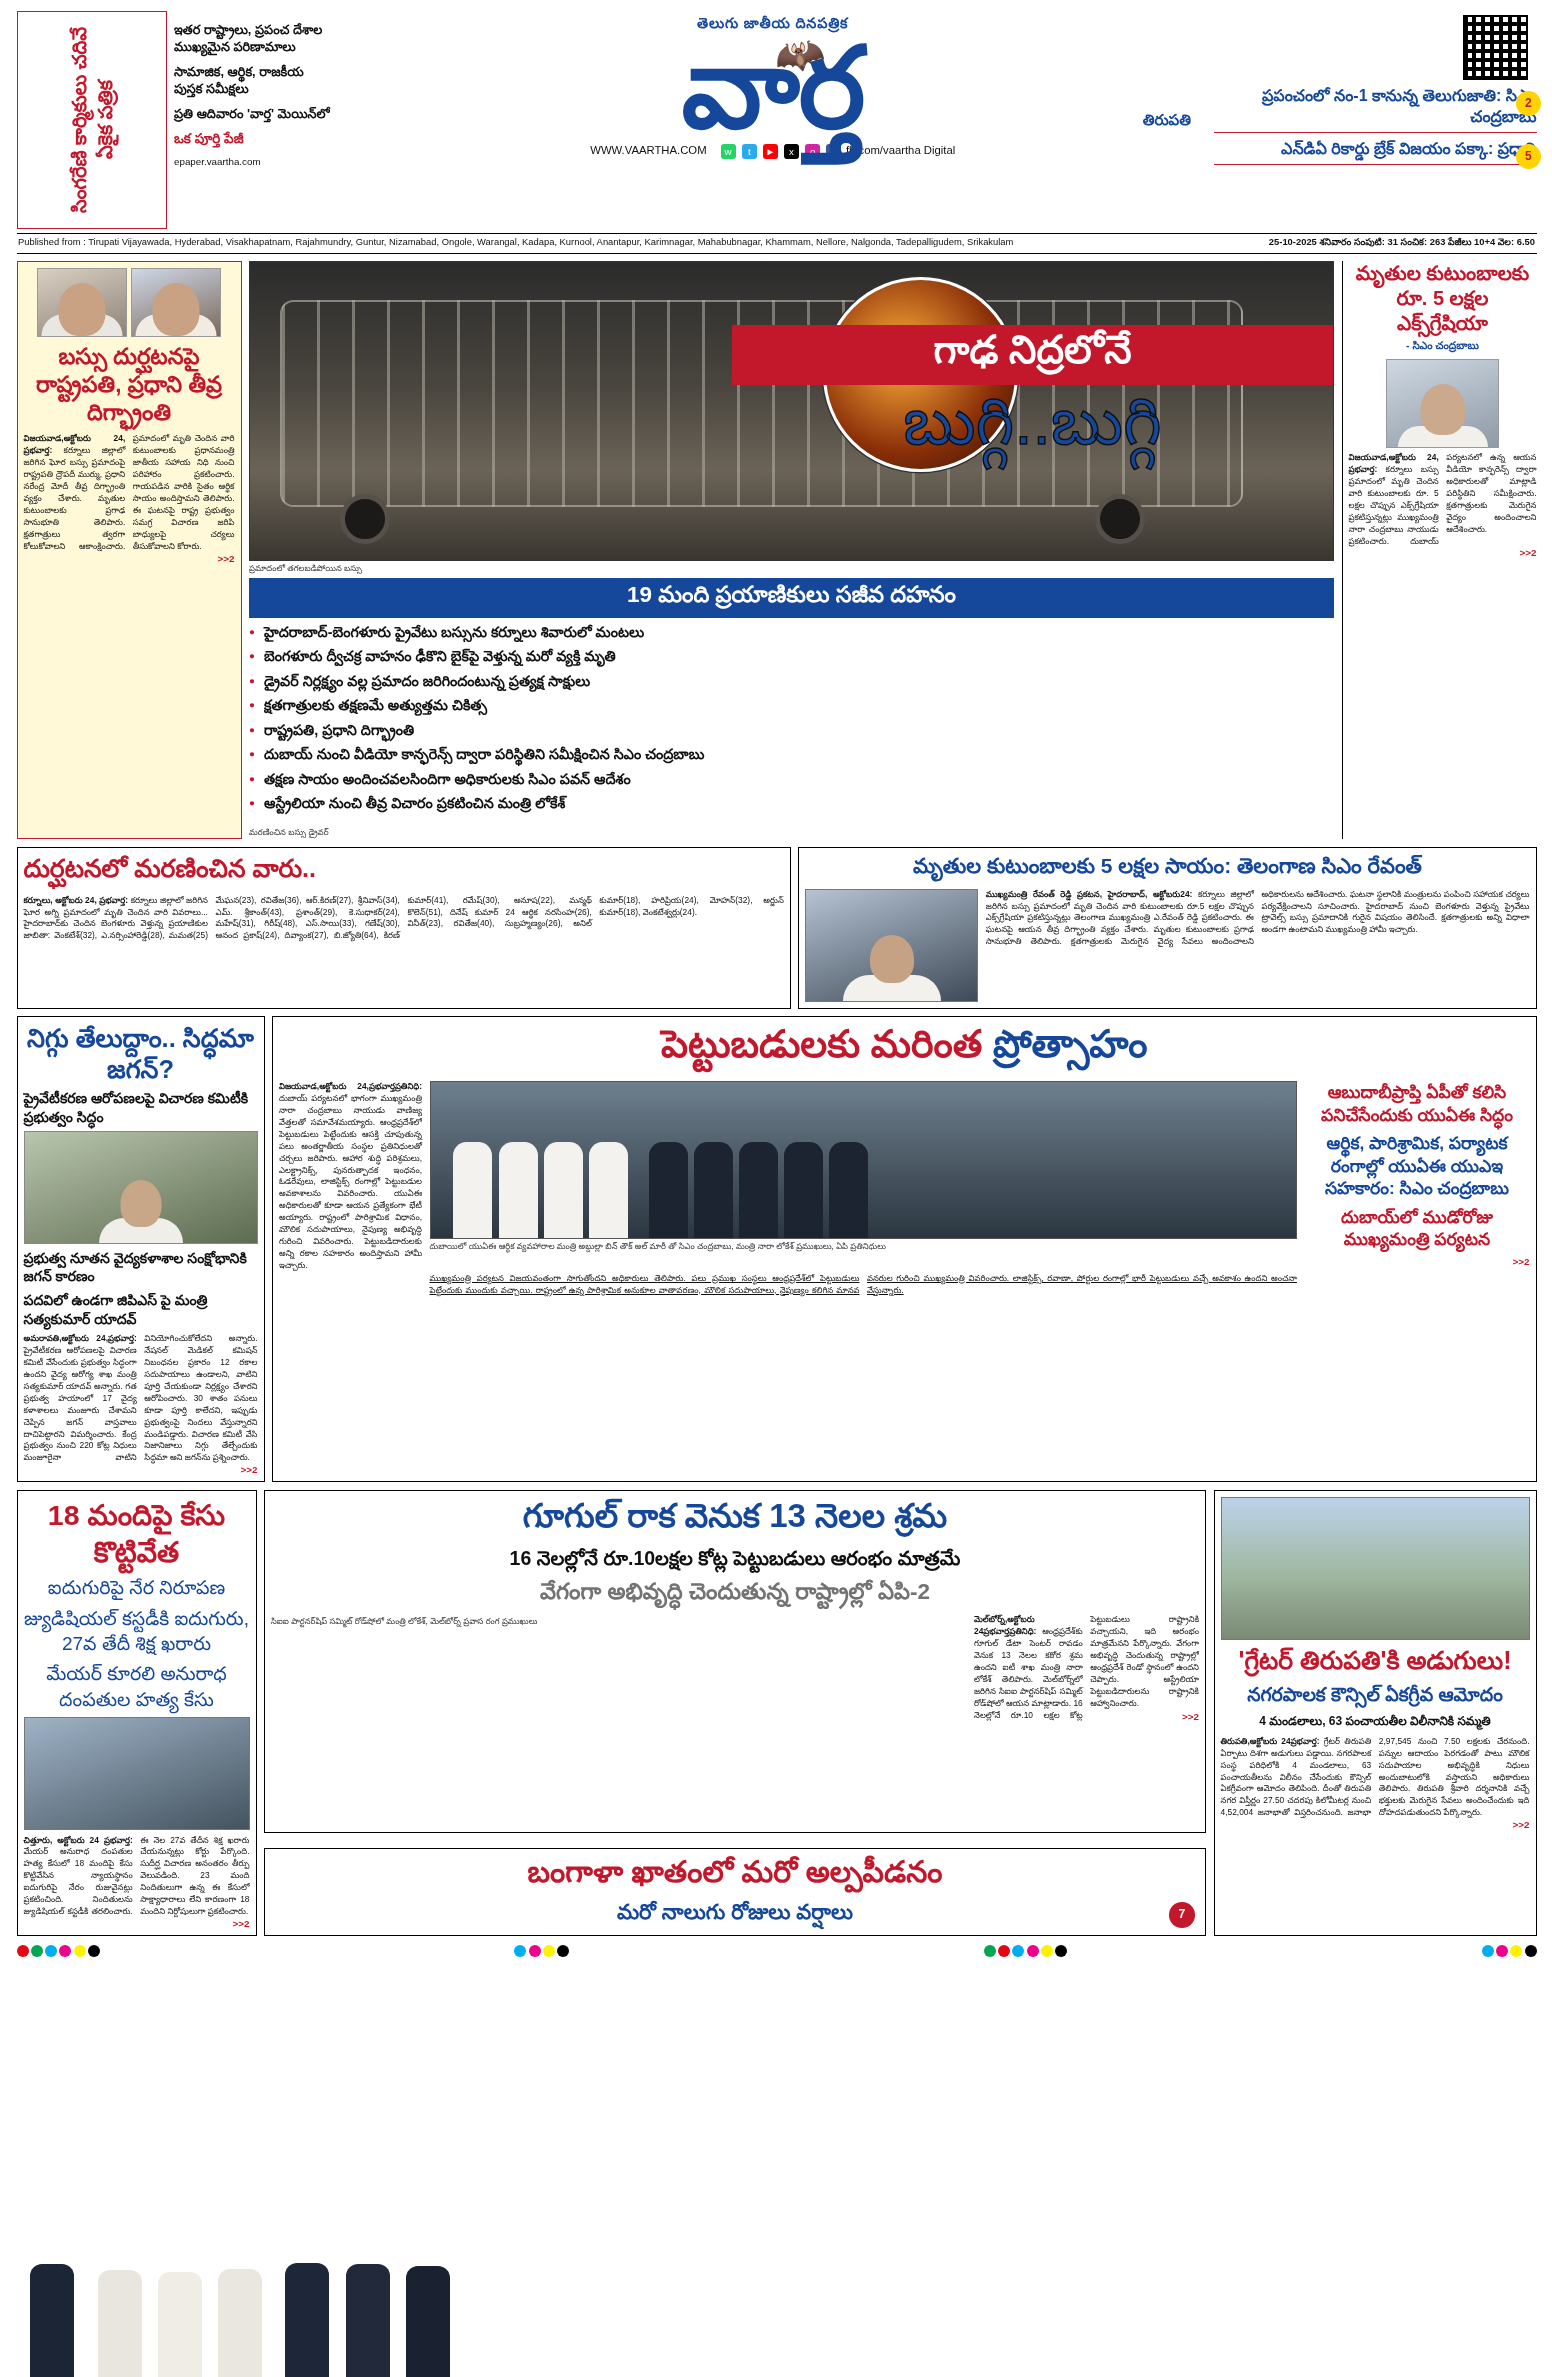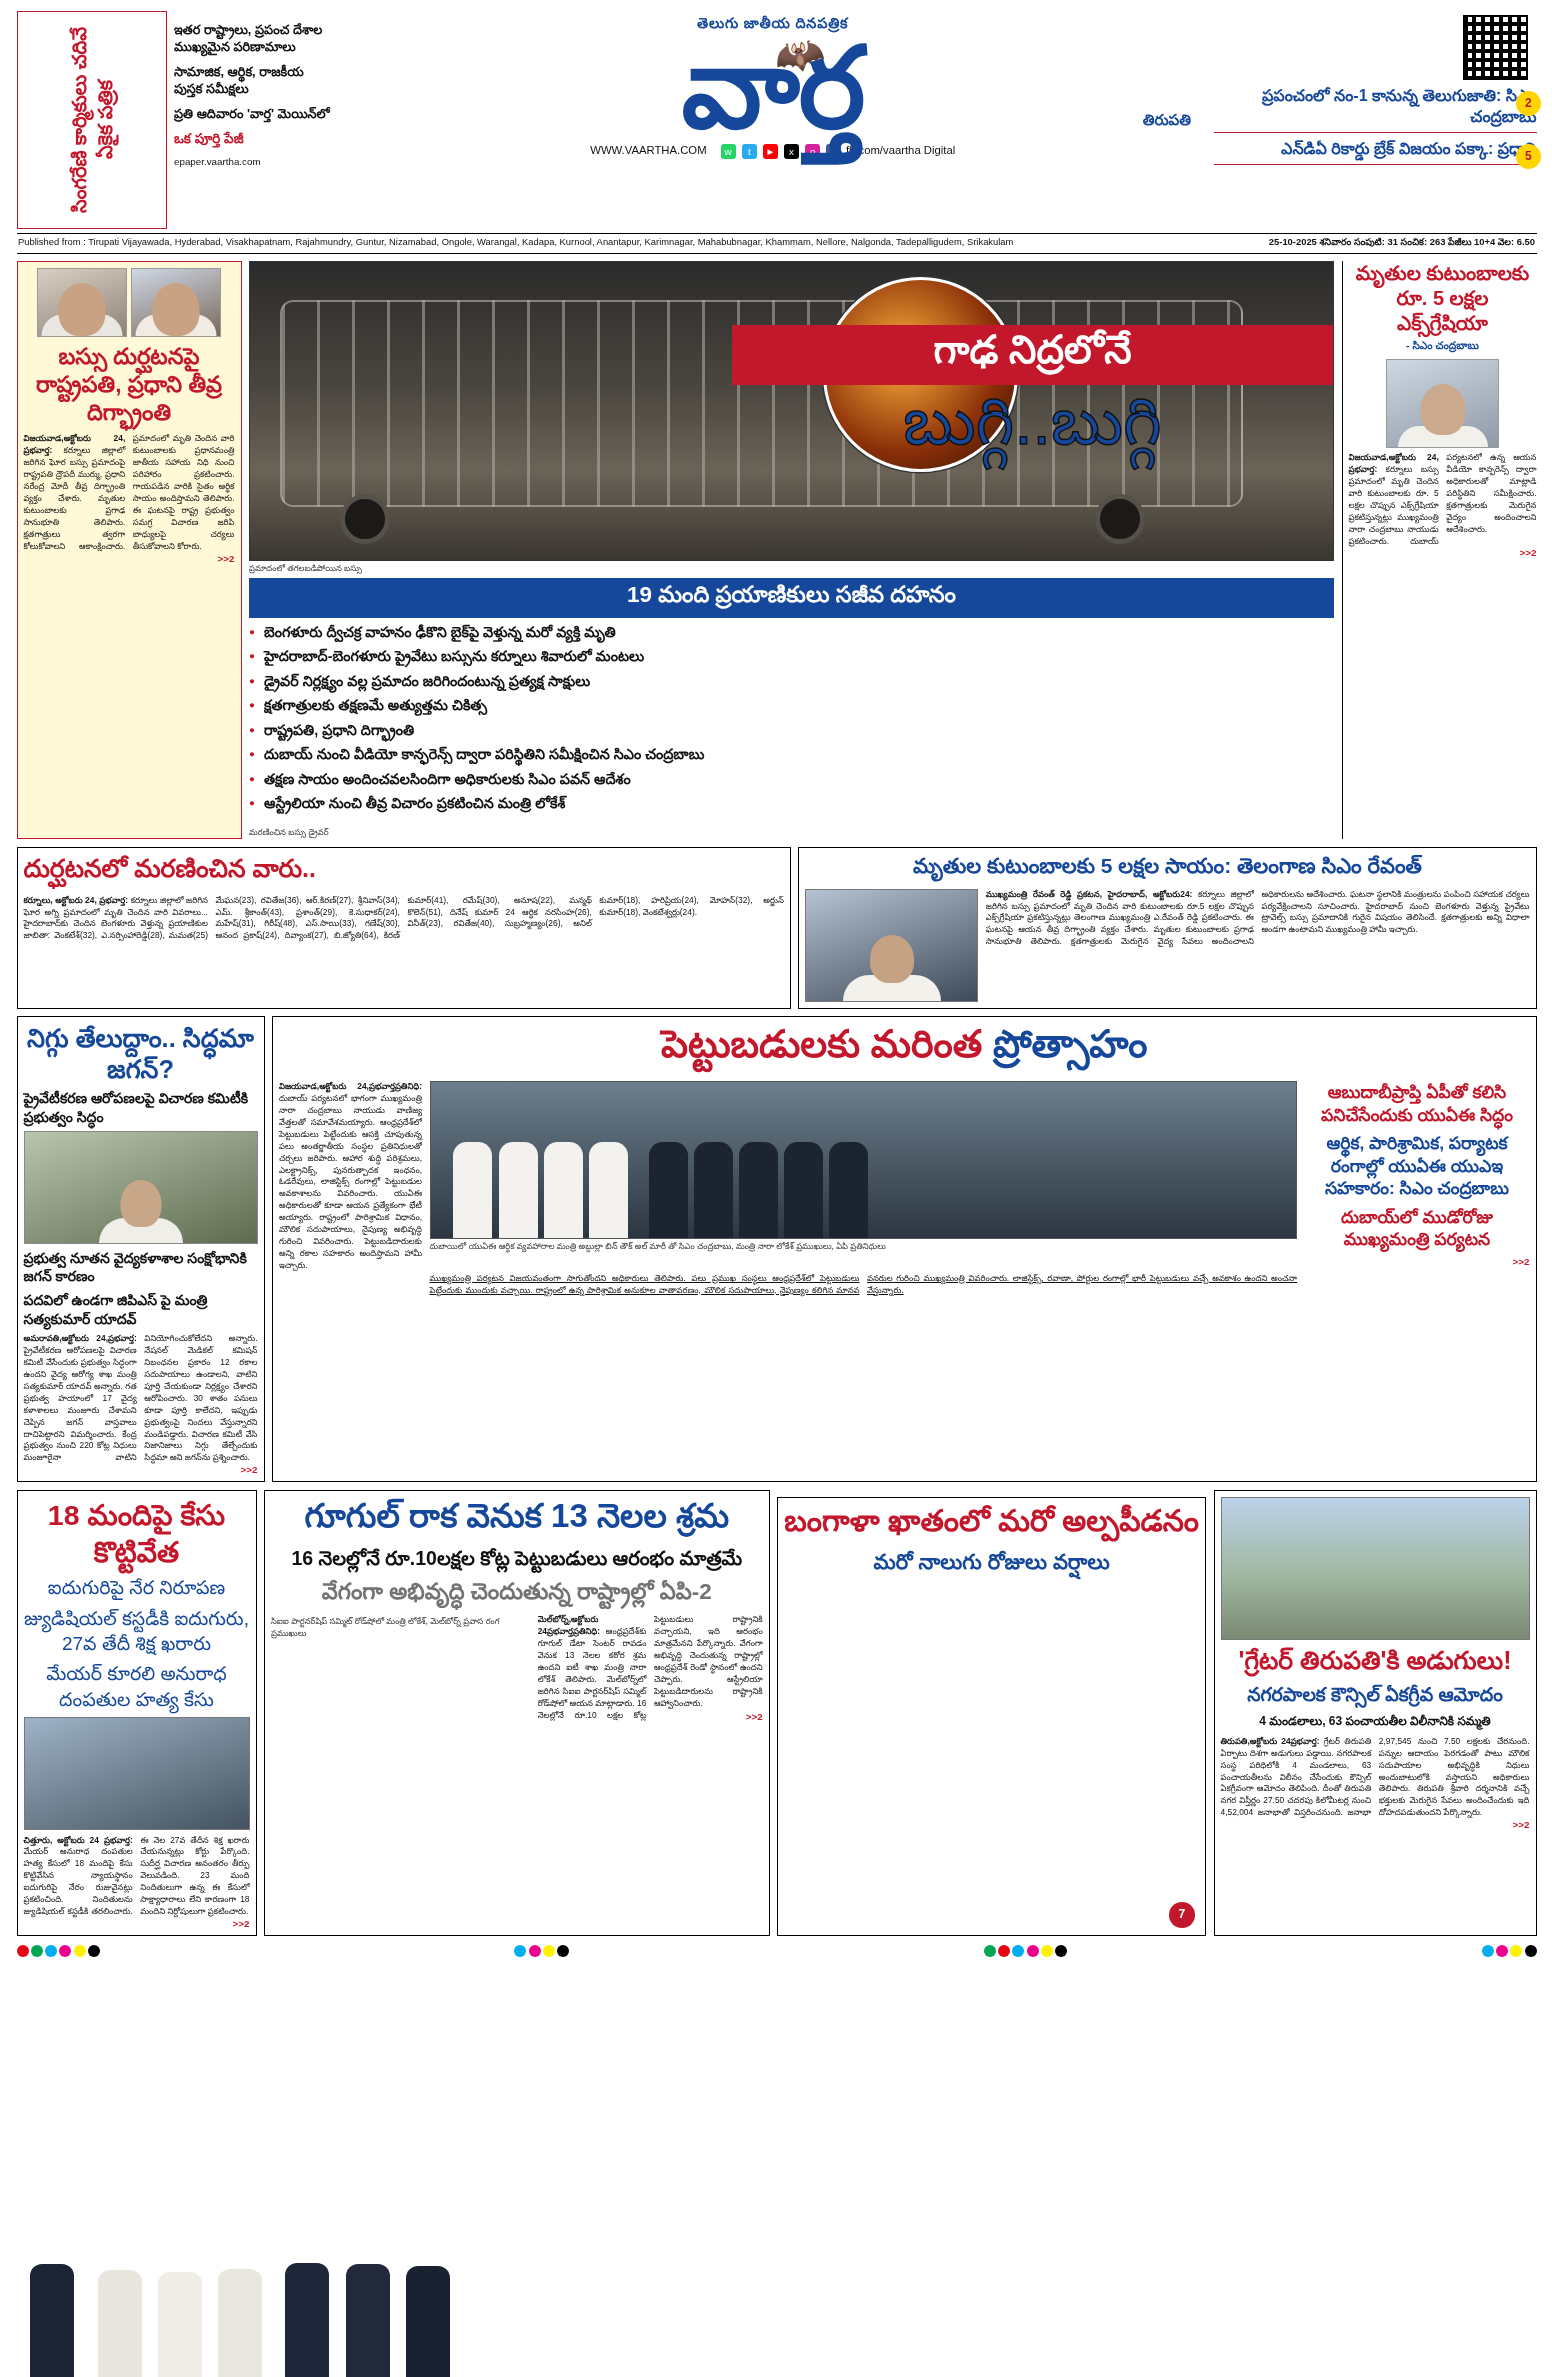--- a/index.html
+++ b/index.html
@@ -227,22 +227,22 @@
         <div class="wheel w2"></div>
         <div class="inset"></div>
         <div class="lead-banner">
           <div class="r1">గాఢ నిద్రలోనే</div>
           <div class="r2">బుగ్గి..బుగ్గి</div>
         </div>
       </div>
       <div class="capt">ప్రమాదంలో తగలబడిపోయిన బస్సు</div>
       <div class="subbanner">19 మంది ప్రయాణికులు సజీవ దహనం</div>
       <ul class="bullets">
+        <li>హైదరాబాద్-బెంగళూరు ప్రైవేటు బస్సును కర్నూలు శివారులో మంటలు</li>
         <li>బెంగళూరు ద్వీచక్ర వాహనం ఢీకొని బైక్‌పై వెళ్తున్న మరో వ్యక్తి మృతి</li>
-        <li>హైదరాబాద్-బెంగళూరు ప్రైవేటు బస్సును కర్నూలు శివారులో మంటలు</li>
         <li>డ్రైవర్ నిర్లక్ష్యం వల్ల ప్రమాదం జరిగిందంటున్న ప్రత్యక్ష సాక్షులు</li>
         <li>క్షతగాత్రులకు తక్షణమే అత్యుత్తమ చికిత్స</li>
         <li>రాష్ట్రపతి, ప్రధాని దిగ్భ్రాంతి</li>
         <li>దుబాయ్ నుంచి వీడియో కాన్ఫరెన్స్ ద్వారా పరిస్థితిని సమీక్షించిన సిఎం చంద్రబాబు</li>
         <li>తక్షణ సాయం అందించవలసిందిగా అధికారులకు సిఎం పవన్ ఆదేశం</li>
         <li>ఆస్ట్రేలియా నుంచి తీవ్ర విచారం ప్రకటించిన మంత్రి లోకేశ్</li>
       </ul>
       <div class="capt">మరణించిన బస్సు డ్రైవర్</div>
     </div>
 
@@ -351,21 +351,21 @@
       <div class="sub">జ్యుడిషియల్ కస్టడీకి ఐదుగురు, 27వ తేదీ శిక్ష ఖరారు</div>
       <div class="sub">మేయర్ కూరలి అనురాధ దంపతుల హత్య కేసు</div>
       <div class="photo"></div>
       <div class="small-col col2" style="margin-top:4.5px;">
         <span class="hl">చిత్తూరు, అక్టోబరు 24 ప్రభవార్త:</span>
         <span>మేయర్ అనురాధ దంపతుల హత్య కేసులో 18 మందిపై కేసు కొట్టివేసిన న్యాయస్థానం ఐదుగురిపై నేరం రుజువైనట్లు ప్రకటించింది. నిందితులను జ్యుడిషియల్ కస్టడీకి తరలించారు. ఈ నెల 27వ తేదీన శిక్ష ఖరారు చేయనున్నట్లు కోర్టు పేర్కొంది. సుదీర్ఘ విచారణ అనంతరం తీర్పు వెలువడింది. 23 మంది నిందితులుగా ఉన్న ఈ కేసులో సాక్ష్యాధారాలు లేని కారణంగా 18 మందిని నిర్దోషులుగా ప్రకటించారు.</span>
       </div>
       <div class="more">&gt;&gt;2</div>
     </div>
 
-    <div style="flex:1; display:flex; flex-direction:row; gap:7.5px;">
+    <div style="flex:1; display:flex; flex-direction:column; gap:7.5px;">
       <div class="google">
         <h2>గూగుల్ రాక వెనుక 13 నెలల శ్రమ</h2>
         <h3>16 నెలల్లోనే రూ.10లక్షల కోట్ల పెట్టుబడులు ఆరంభం మాత్రమే</h3>
         <h3 class="red">వేగంగా అభివృద్ధి చెందుతున్న రాష్ట్రాల్లో ఏపి-2</h3>
         <div style="display:flex; gap:7.5px;">
           <div style="flex:1;">
             <div class="google-photo">
               <span style="position:absolute;bottom:0;left:30px;width:44px;height:113px;background:#1b2536;border-radius:12px 12px 0 0;"></span>
               <span style="position:absolute;bottom:0;left:98px;width:44px;height:107px;background:#e9e6e0;border-radius:12px 12px 0 0;"></span>
               <span style="position:absolute;bottom:0;left:158px;width:44px;height:105px;background:#f0ece6;border-radius:12px 12px 0 0;"></span>

